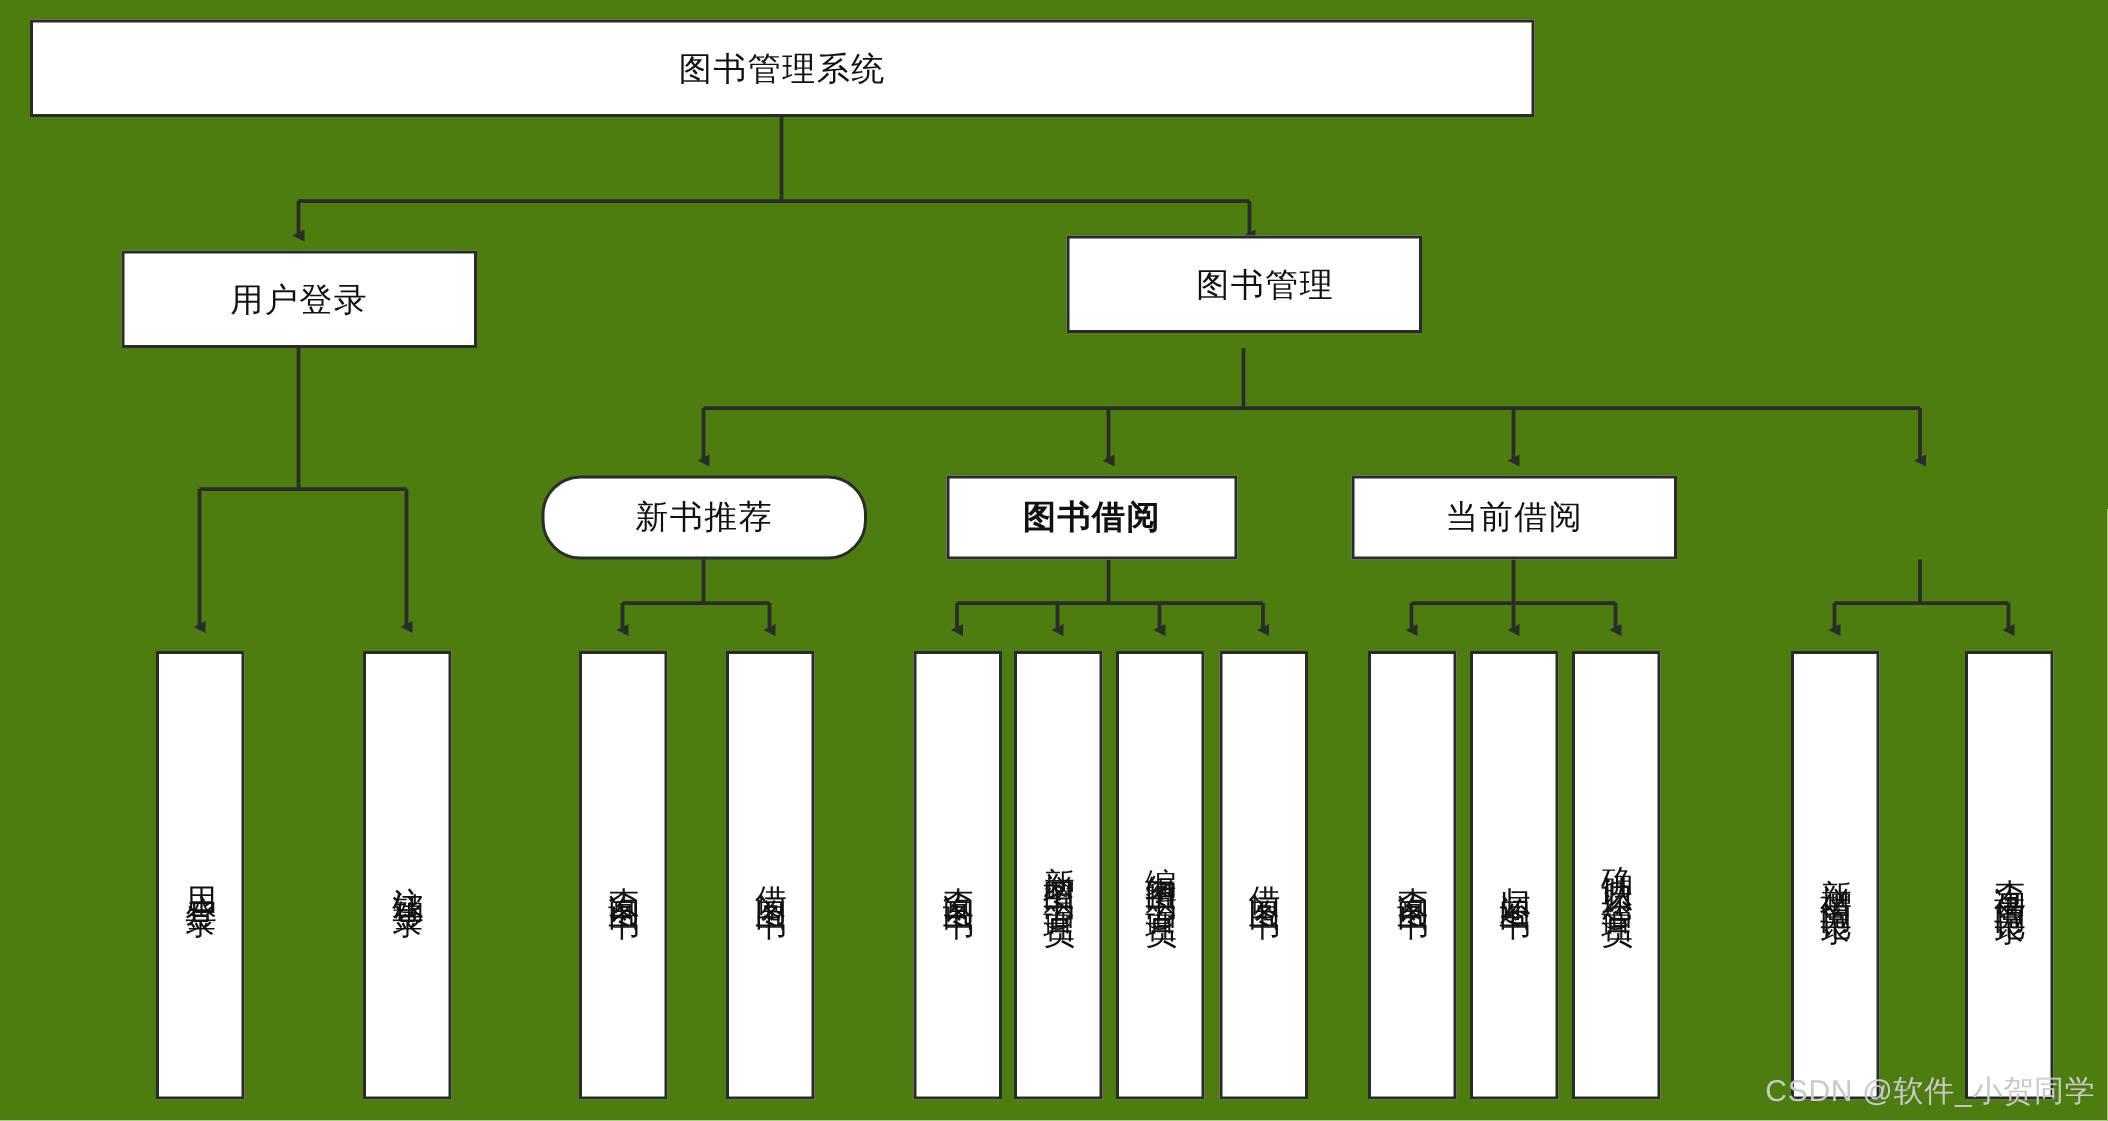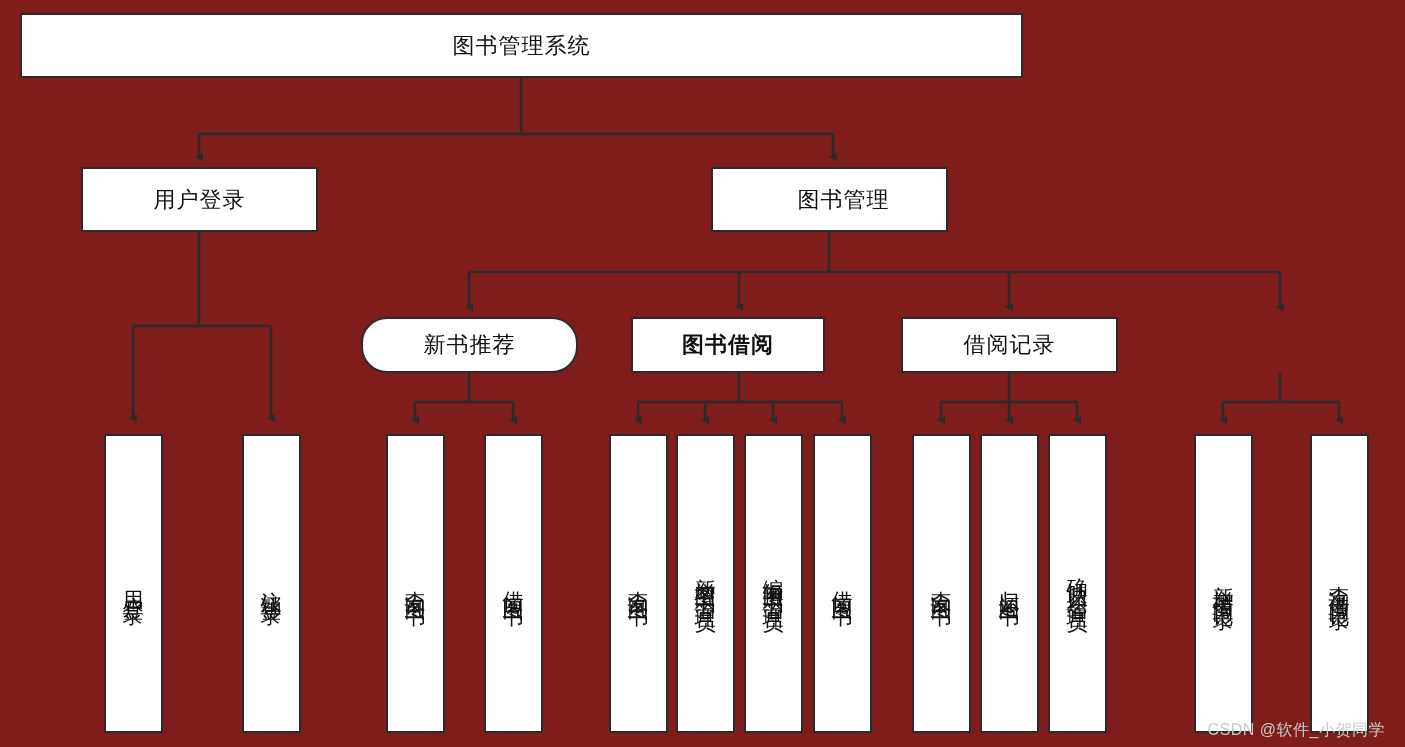--- a/index.html
+++ b/index.html
@@ -8,21 +8,21 @@
     padding: 0;
     background: #ffffff;
   }
   body {
     font-family: "Liberation Sans", "DejaVu Sans", sans-serif;
   }
   #canvas {
     position: relative;
     width: 1405px;
     height: 747px;
-    background: #7f1d1d;
+    background: #4d7c0f;
     overflow: hidden;
   }
   #edges {
     position: absolute;
     left: 0;
     top: 0;
     width: 1405px;
     height: 747px;
     pointer-events: none;
   }
@@ -56,23 +56,23 @@
     writing-mode: vertical-rl;
     text-orientation: upright;
     font-size: 21px;
     letter-spacing: 5px;
     line-height: 1;
     white-space: normal;
     max-height: 100%;
   }
   #watermark {
     position: absolute;
-    right: 20px;
+    right: 8px;
     bottom: 6px;
-    font-size: 16px;
+    font-size: 20px;
     color: #c9c9c9;
     letter-spacing: 0.5px;
     z-index: 5;
     white-space: nowrap;
   }
 </style>
 </head>
 <body>
 
 <div id="canvas">
@@ -127,32 +127,32 @@
     </g>
   </svg>
 
   <div class="node node-root" style="left:20px; top:13px; width:1003px; height:65px;">
     <span class="lbl">图书管理系统</span>
   </div>
 
   <div class="node node-l2" style="left:81px; top:167px; width:237px; height:65px;">
     <span class="lbl">用户登录</span>
   </div>
-  <div class="node node-l2" style="left:711px; top:167px; width:237px; height:65px;padding-left:28px;">
+  <div class="node node-l2" style="left:711px; top:157px; width:237px; height:65px;padding-left:28px;">
     <span class="lbl">图书管理</span>
   </div>
 
   <div class="node node-l3" style="left:361px; top:317px; width:217px; height:56px;border-radius:26px;">
     <span class="lbl">新书推荐</span>
   </div>
   <div class="node node-l3" style="left:631px; top:317px; width:194px; height:56px;font-weight:bold;">
     <span class="lbl">图书借阅</span>
   </div>
   <div class="node node-l3" style="left:901px; top:317px; width:217px; height:56px;">
-    <span class="lbl">借阅记录</span>
+    <span class="lbl">当前借阅</span>
   </div>
 
   <div class="node node-leaf" style="left:104px; top:434px; width:59px; height:299px;">
     <span class="lbl">用户登录</span>
   </div>
   <div class="node node-leaf" style="left:242px; top:434px; width:59px; height:299px;">
     <span class="lbl">注销登录</span>
   </div>
 
   <div class="node node-leaf" style="left:386px; top:434px; width:59px; height:299px;">

